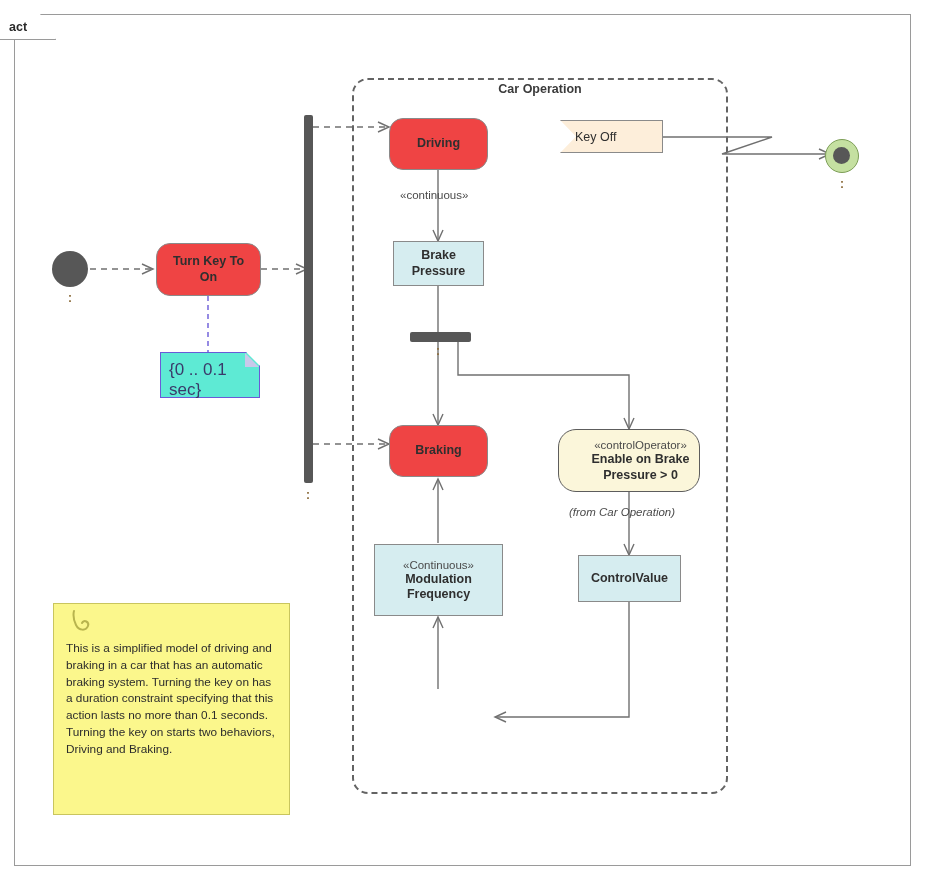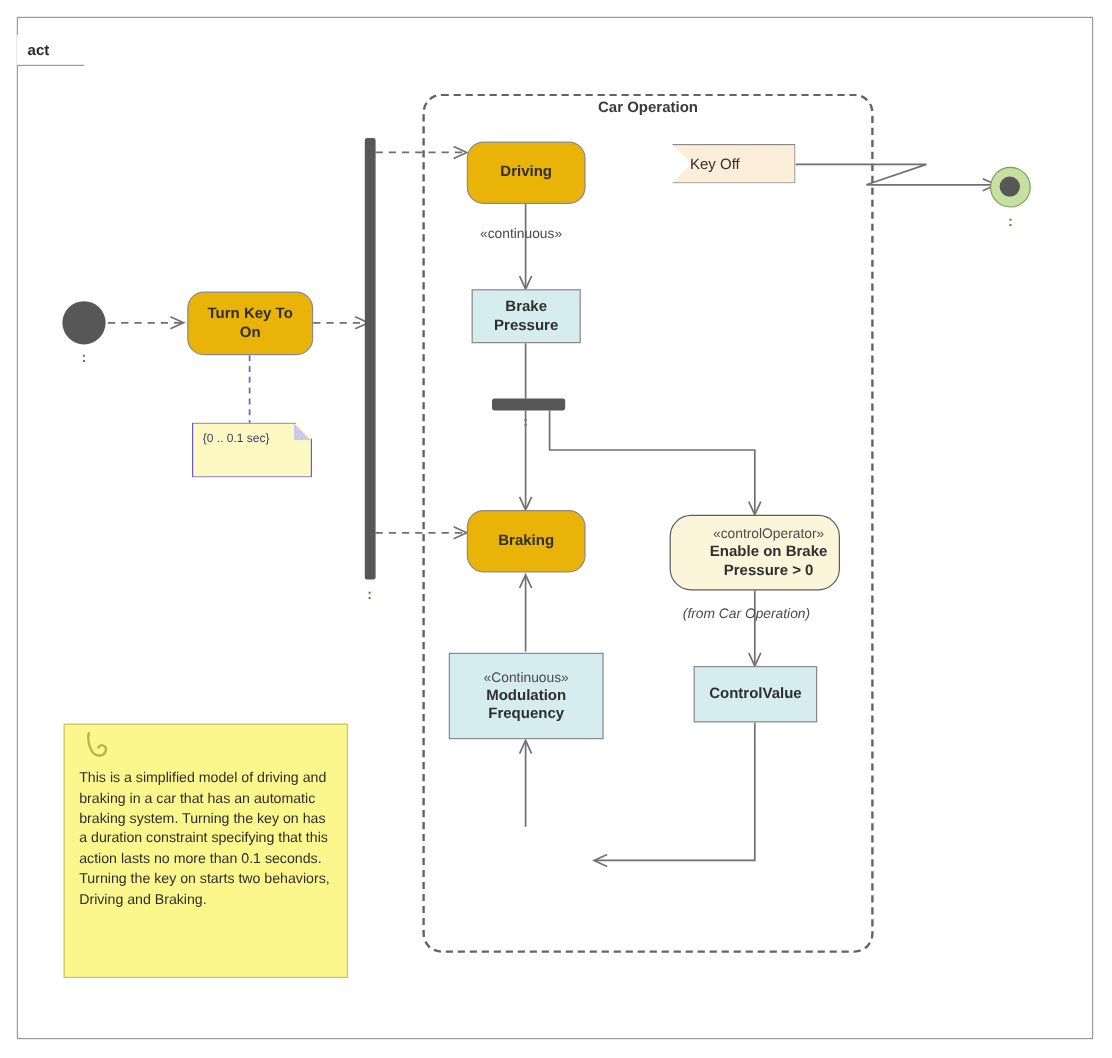--- a/index.html
+++ b/index.html
@@ -23,36 +23,35 @@
     left: 14px;
     top: 14px;
     width: 897px;
     height: 852px;
     border: 1px solid #9a9a9a;
     background: #ffffff;
     box-sizing: border-box;
   }
   #frame-tab {
     position: absolute;
-    left: 14px;
+    left: 0;
     top: 14px;
     height: 26px;
     padding: 0 26px 0 9px;
     background: #ffffff;
     border: 1px solid #9a9a9a;
     border-top: none;
     border-left: none;
     box-sizing: border-box;
     display: flex;
     align-items: center;
     font-size: 12.5px;
     color: #2a2a2a;
     white-space: nowrap;
     clip-path: polygon(0 0, calc(100% - 16px) 0, 100% 100%, 0 100%);
-    margin-top: 15px;
   }
   #frame-tab .kw {
     font-weight: bold;
     margin-right: 2px;
   }
   
   #car-operation-frame {
     position: absolute;
     left: 352px;
     top: 78px;
@@ -79,21 +78,21 @@
     box-sizing: border-box;
     display: flex;
     flex-direction: column;
     align-items: center;
     justify-content: center;
     text-align: center;
     color: #2f2f2f;
     line-height: 1.22;
   }
   .action {
-    background: #eab308;
+    background: #ef4444;
     border: 1.6px solid #8a8a8a;
     border-radius: 14px;
     font-size: 12.5px;
     font-weight: bold;
   }
   .objectnode {
     background: #d6edf0;
     border: 1.6px solid #8a8a8a;
     border-radius: 0;
     font-size: 12.5px;
@@ -191,29 +190,29 @@
     color: #2f2f2f;
     padding-left: 14px;
   }
   
   #constraint-note {
     position: absolute;
     left: 160px;
     top: 352px;
     width: 100px;
     height: 46px;
-    background: #fef9c3;
+    background: #5eead4;
     border: 1.6px solid #6a5ad8;
     box-sizing: border-box;
     clip-path: polygon(0 0, calc(100% - 14px) 0, 100% 14px, 100% 100%, 0 100%);
     display: flex;
     align-items: flex-start;
     justify-content: flex-start;
     padding: 7px 6px 0 8px;
-    font-size: 10px;
+    font-size: 17px;
     color: #3a3a6a;
   }
   #constraint-note .fold {
     position: absolute;
     right: 0;
     top: 0;
     width: 14px;
     height: 14px;
     background: #c9c9ea;
     clip-path: polygon(0 0, 100% 100%, 0 100%);

